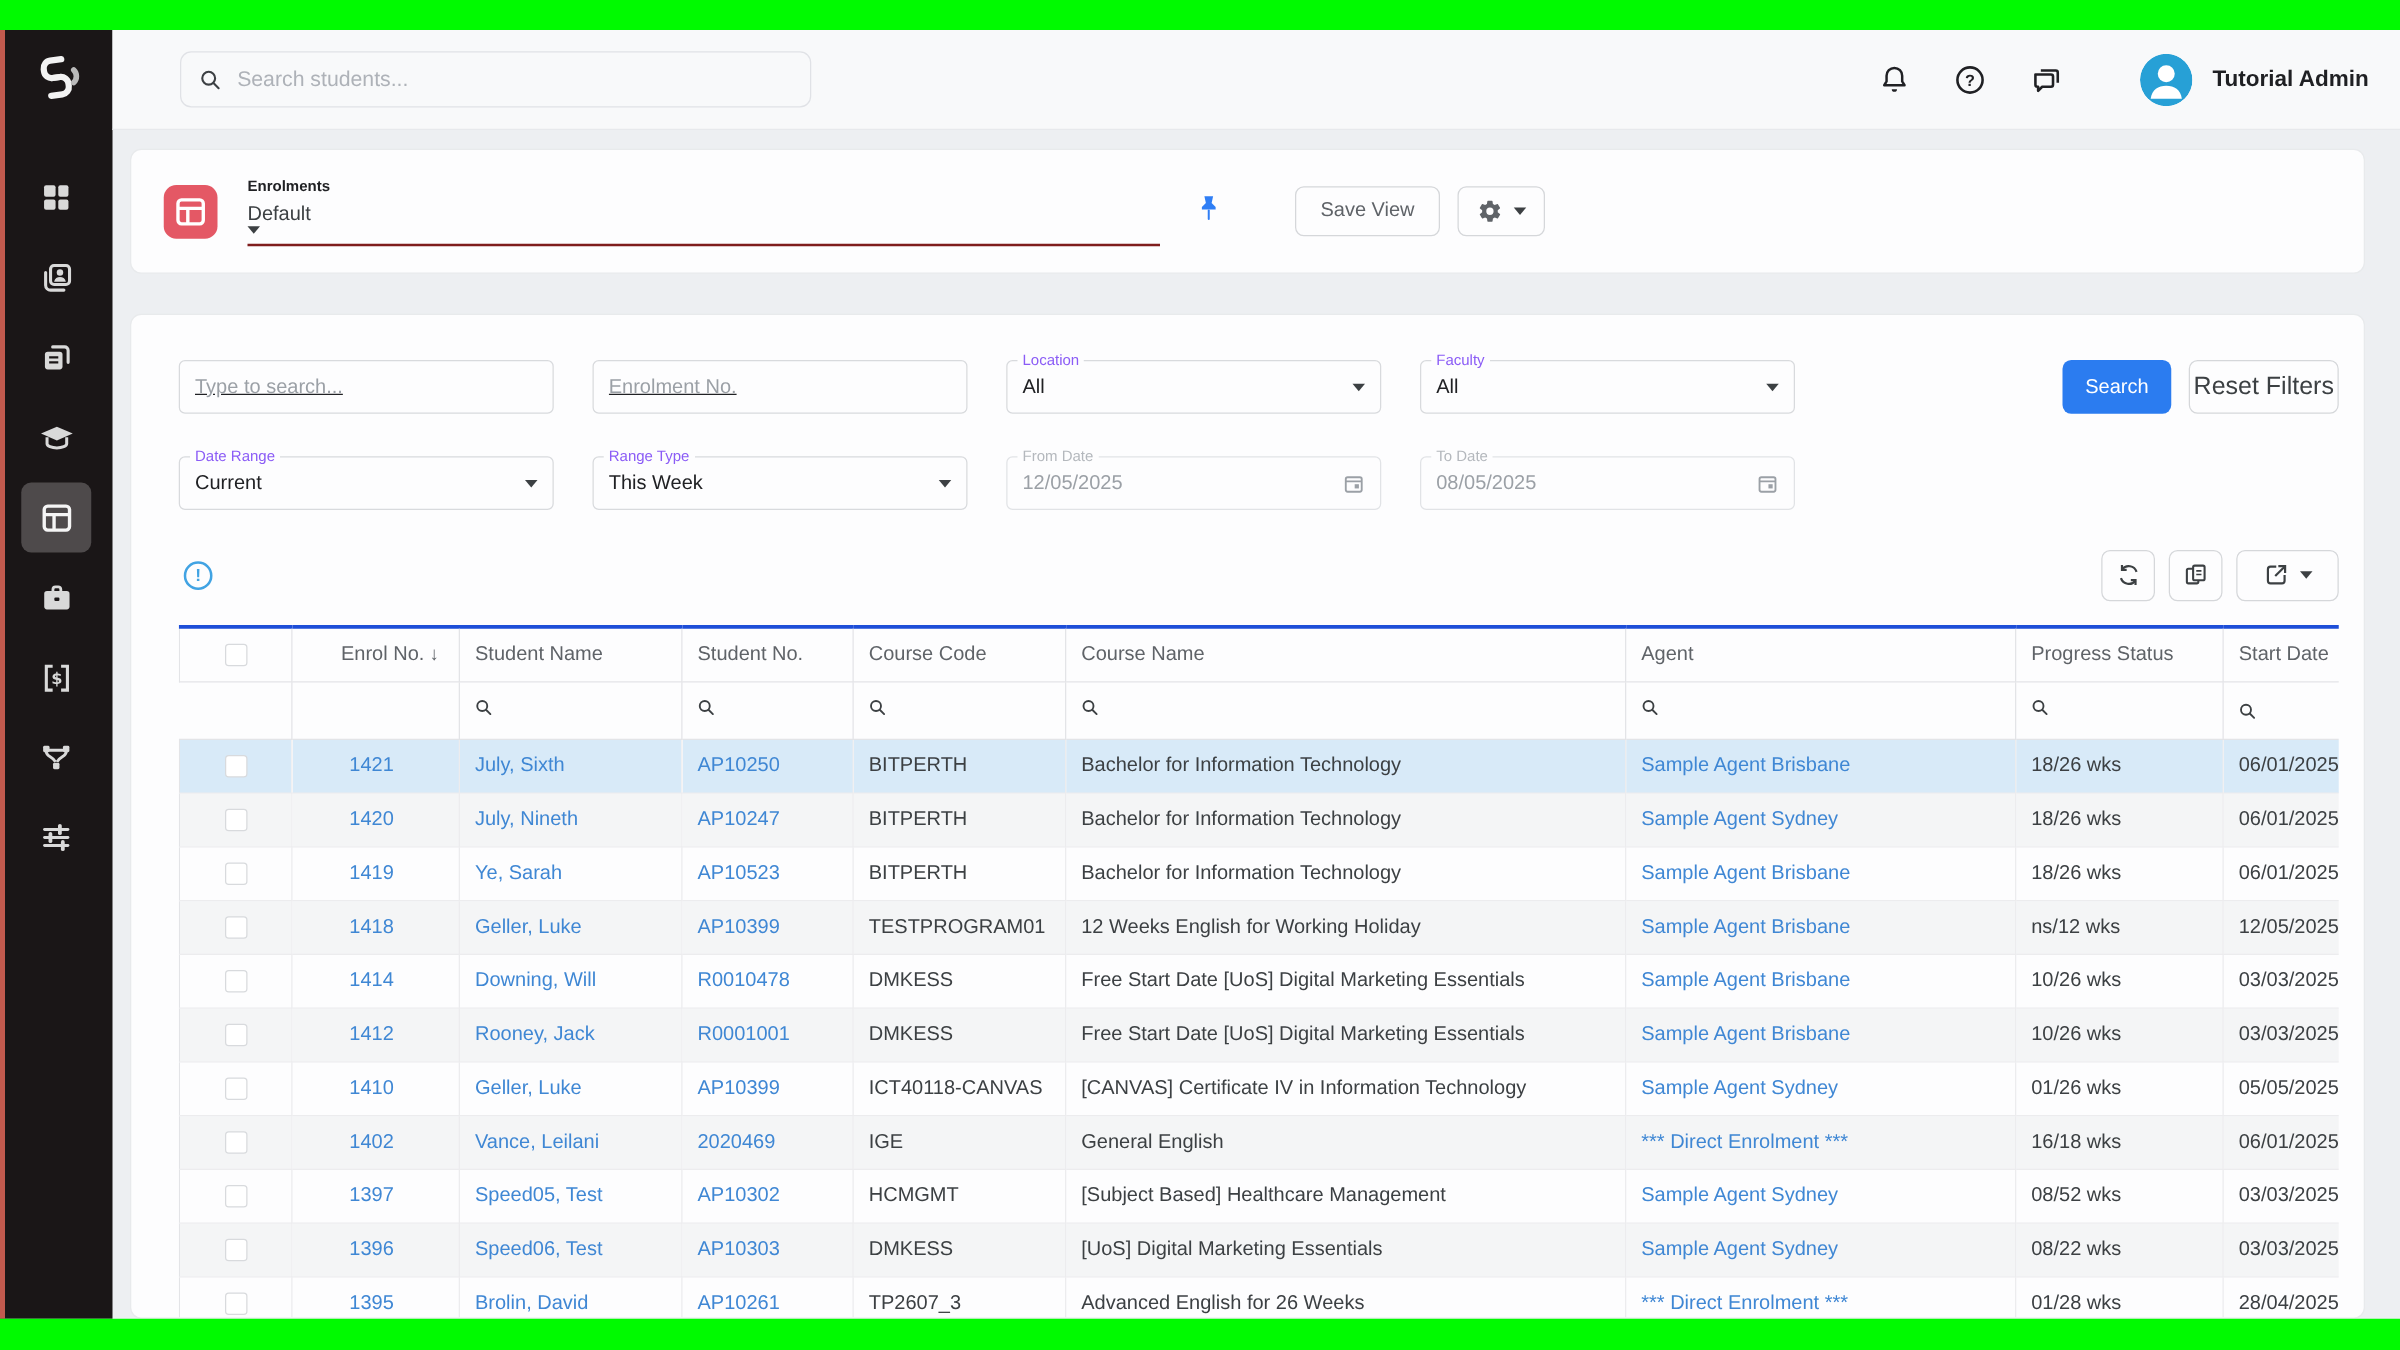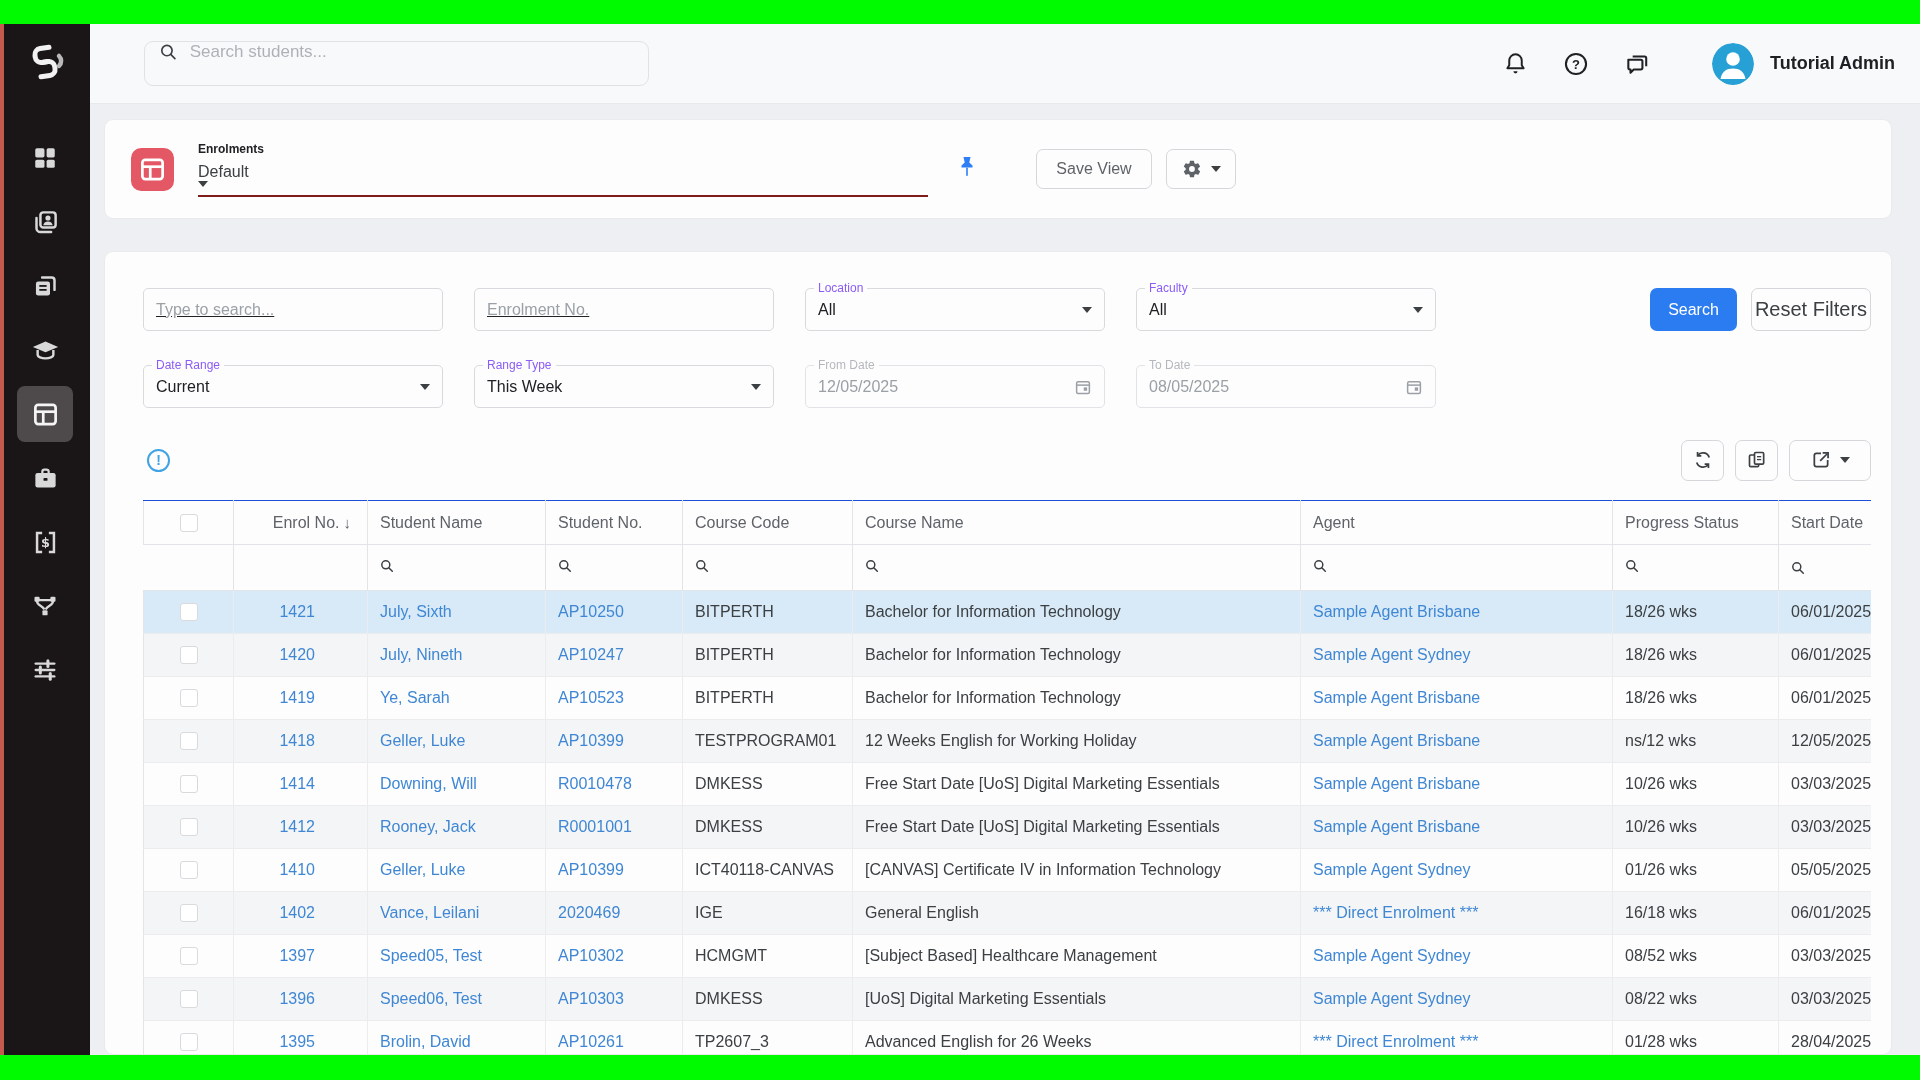--- a/index.html
+++ b/index.html
@@ -16,21 +16,21 @@
   .sidebar::before { content:""; position:absolute; left:0; top:0; bottom:0; width:4px; background:#c25a4e; }
   .logo { margin-top:12px; width:52px; height:52px; display:flex; align-items:center; justify-content:center; }
   .nav { margin-top:42px; display:flex; flex-direction:column; gap:8px; align-items:center; }
   .nav-item { width:56px; height:56px; border-radius:8px; display:flex; align-items:center; justify-content:center; cursor:pointer; }
   .nav-item.active { background:#4e4a4b; }
   .nav-item svg { display:block; }
 
   
   .main { flex:1; display:flex; flex-direction:column; min-width:0; }
   .topbar { position:relative; height:80px; background:#f8f9fa; border-bottom:1px solid #e7e9ec; flex:0 0 80px; }
-  .global-search { position:absolute; left:54px; top:17px; width:505px; height:45px; background:#f8f9fa; border:1px solid #e0e2e6; border-radius:9px; display:flex; align-items:flex-start; padding:0 14px; gap:12px; }
+  .global-search { position:absolute; left:54px; top:17px; width:505px; height:45px; background:#f8f9fa; border:1px solid #e0e2e6; border-radius:9px; display:flex; align-items:center; padding:0 14px; gap:12px; }
   .global-search input { border:none; outline:none; background:transparent; font-size:17px; color:#202124; width:100%; font-family:"Liberation Sans",sans-serif; }
   .global-search input::placeholder { color:#aeb2b8; }
   .topbar-right { position:absolute; right:25px; top:0; height:100%; display:flex; align-items:center; }
   .tb-icon { width:34px; height:34px; display:flex; align-items:center; justify-content:center; margin-left:27px; cursor:pointer; }
   .avatar { width:42px; height:42px; border-radius:50%; overflow:hidden; margin-left:58px; cursor:pointer; flex:0 0 42px; }
   .user-name { margin-left:16px; font-size:18px; font-weight:bold; color:#1f2023; }
 
   
   .content { flex:1; background:#edeff2; padding:15px 28px 0 14px; display:flex; flex-direction:column; min-height:0; }
   .card { background:#fdfdfe; border:1px solid #e8eaec; border-radius:9px; }
@@ -71,21 +71,21 @@
   .tool-btn { width:43px; height:41px; }
   .tool-btn.wide { width:82px; gap:9px; }
 
   
   .table-wrap { margin-top:18px; flex:1; overflow:hidden; }
   table { border-collapse:collapse; table-layout:fixed; width:1835px; }
   col.c-check{width:90px} col.c-enrol{width:134px} col.c-sname{width:178px} col.c-sno{width:137px}
   col.c-code{width:170px} col.c-cname{width:448px} col.c-agent{width:312px} col.c-prog{width:166px} col.c-date{width:200px}
   th, td { border-right:1px solid #ececee; border-bottom:1px solid #ececee; white-space:nowrap; overflow:hidden; text-align:left; }
   thead th { border-right:1px solid #e3e4e7; border-bottom:1px solid #e3e4e7; }
-  tr.head-row th { height:44px; font-weight:normal; font-size:16px; color:#5f6368; padding:0 0 0 12px; background:#fdfdfe; border-top:1px solid #1d4ed8; }
+  tr.head-row th { height:44px; font-weight:normal; font-size:16px; color:#5f6368; padding:0 0 0 12px; background:#fdfdfe; border-top:3px solid #1d4ed8; }
   tr.head-row th:first-child, td:first-child { border-left:1px solid #e3e4e7; text-align:center; padding:0; }
   tr.head-row th.col-enrol { text-align:right; padding-right:16px; }
   .sort-arrow { font-size:15px; color:#5f6368; margin-left:4px; }
   tr.filter-cells th { height:46px; padding:0 0 0 12px; font-weight:normal; background:#fdfdfe; }
   .date-filter-icons { display:flex; align-items:center; justify-content:space-between; padding-right:14px; }
   td { height:43px; font-size:16px; color:#3c4043; padding:0 0 0 12px; }
   td.cell-enrol { text-align:right; padding-right:52px; }
   tbody tr:nth-child(even) { background:#f4f5f6; }
   tbody tr.hl { background:#d8eaf8; }
   a.grid-link { color:#3f87d4; text-decoration:none; cursor:pointer; }

